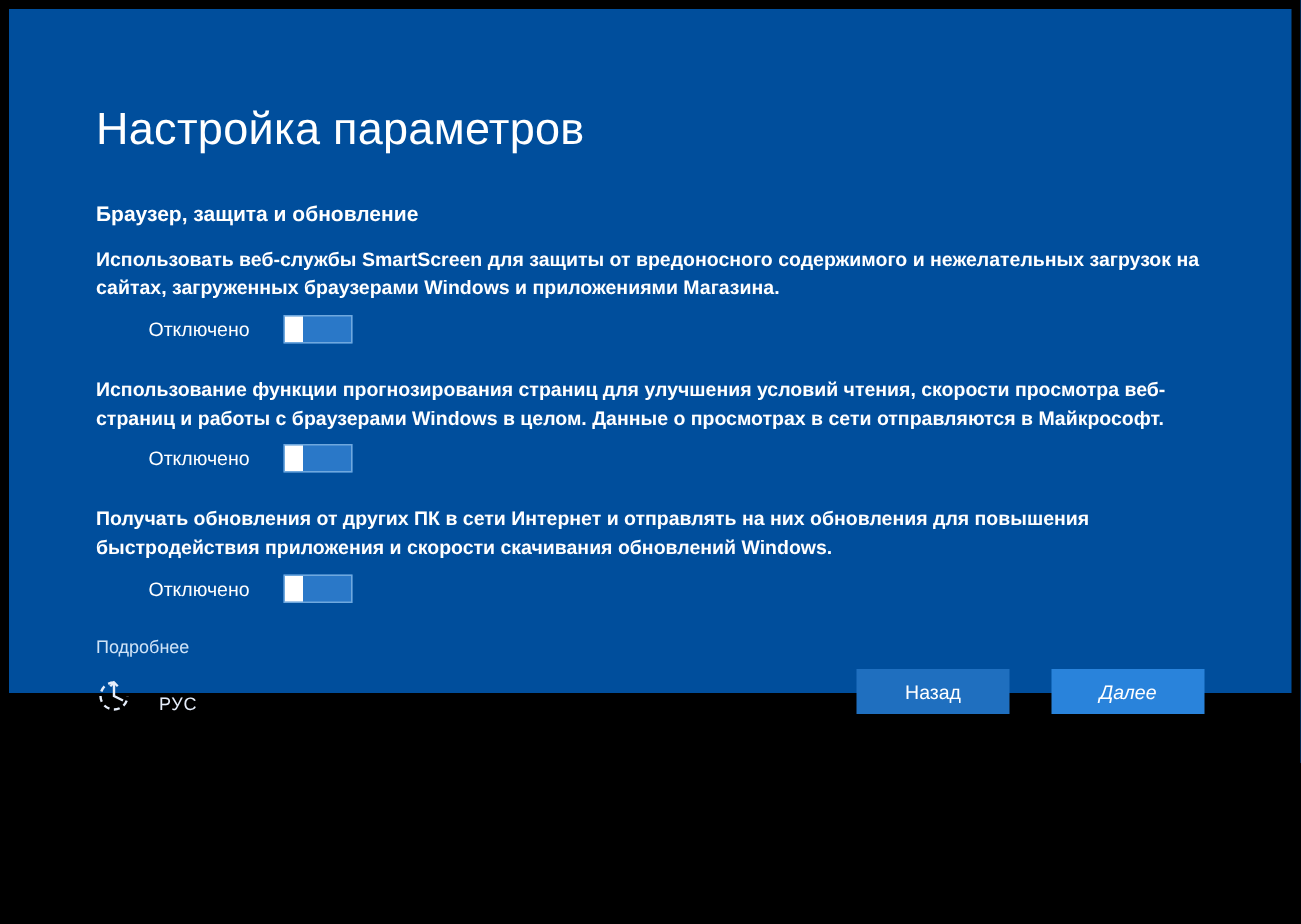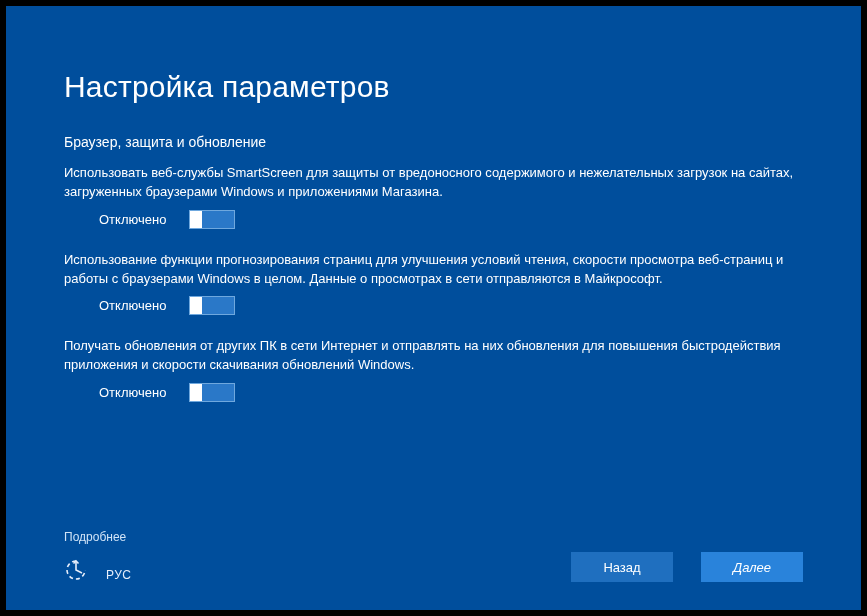--- a/index.html
+++ b/index.html
@@ -8,46 +8,47 @@
       height: 616px;
       background: #000;
       font-family: "Segoe UI", Tahoma, sans-serif;
       overflow: hidden;
     }
     .window {
       position: absolute;
       left: 6px;
       top: 6px;
       width: 855px;
-      height: 604px;
+      height: 456px;
       background: #004e9c;
       color: #fff;
       padding: 64px 58px 28px 58px;
       display: flex;
       flex-direction: column;
     }
     .title {
       font-size: 30px;
       font-weight: 300;
       margin-bottom: 30px;
       letter-spacing: 0.2px;
     }
     .section-heading {
       font-size: 14px;
-      font-weight: 400;
+      font-weight: 700;
       margin-bottom: 14px;
     }
     .setting {
       margin-bottom: 22px;
     }
     .setting-desc {
       font-size: 13px;
       line-height: 1.45;
       max-width: 740px;
       margin-bottom: 8px;
+      font-weight: bold;
     }
     .setting-row {
       display: flex;
       align-items: center;
       gap: 22px;
     }
     .state-label {
       font-size: 13px;
       min-width: 68px;
       margin-left: 35px;

